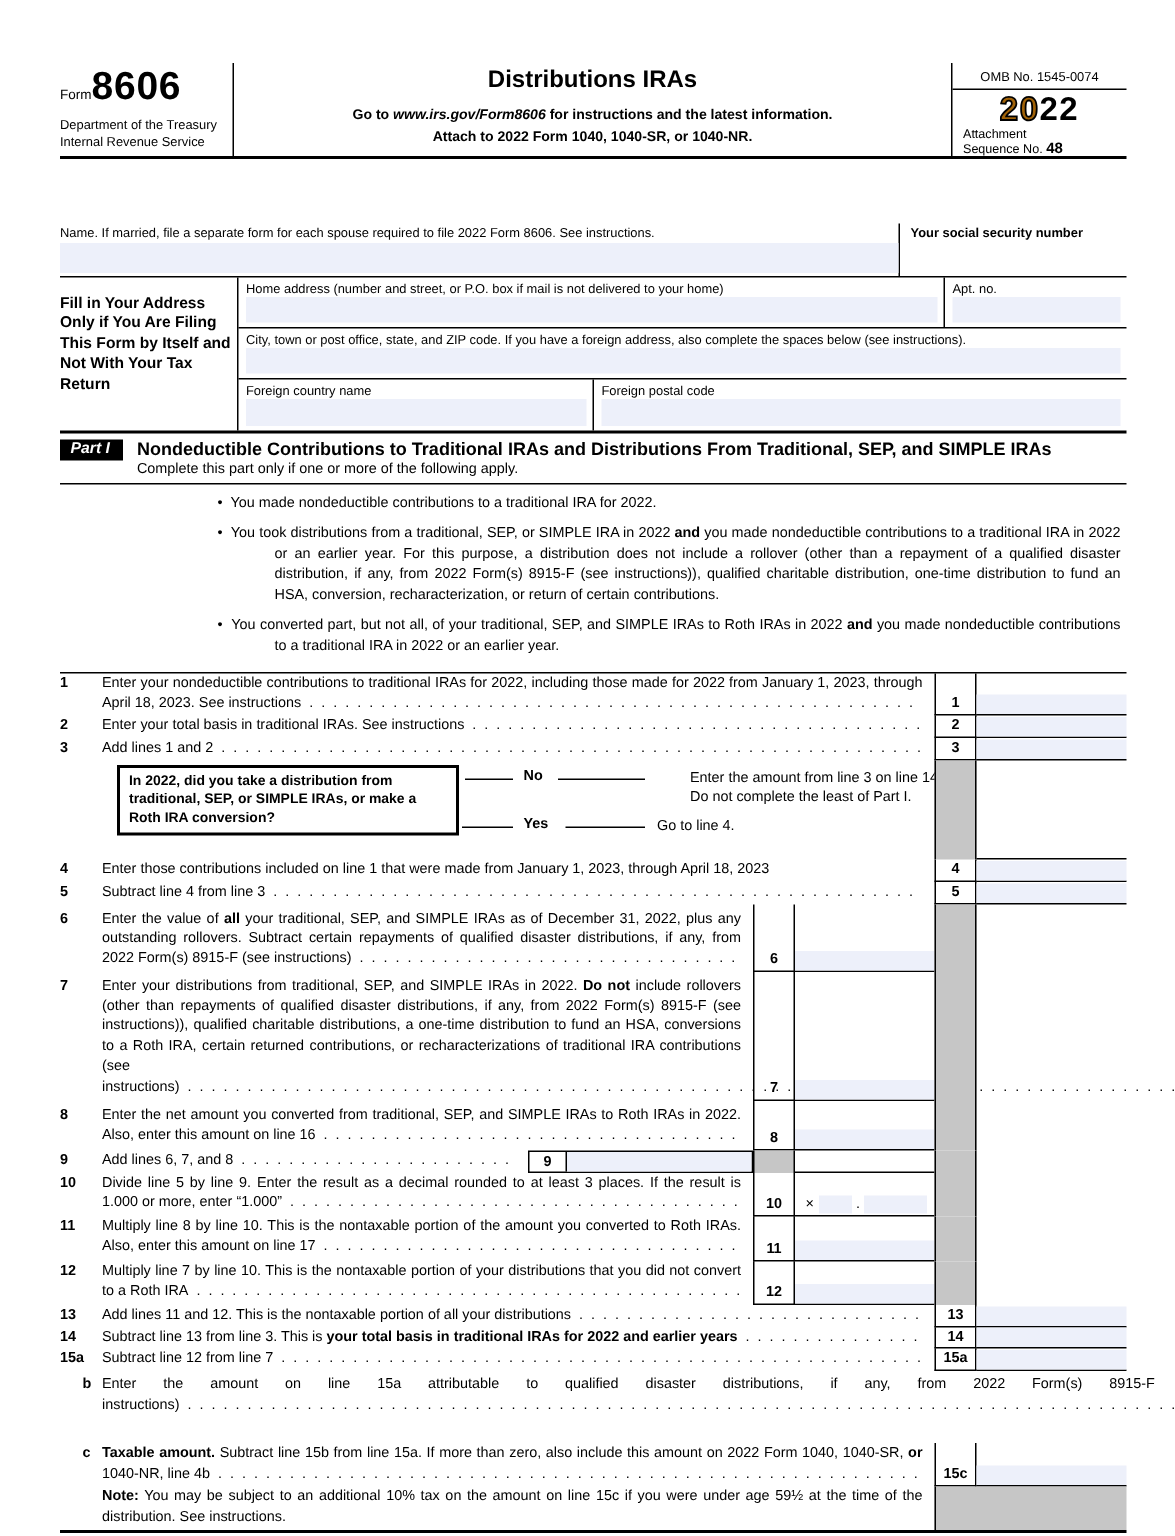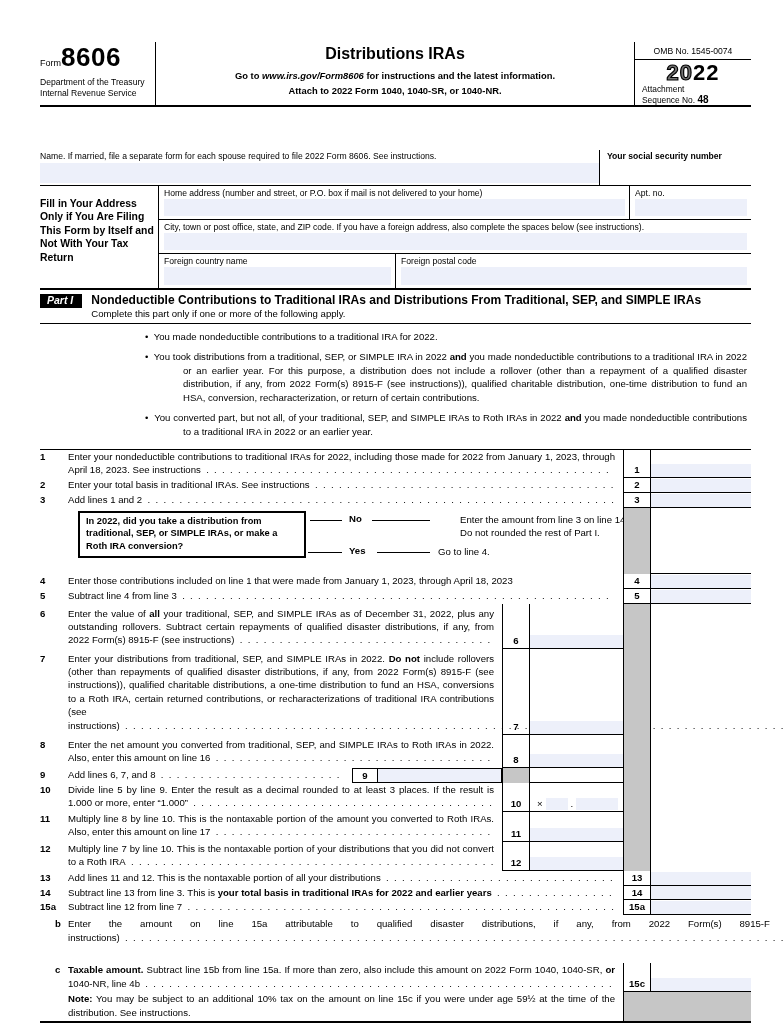--- a/index.html
+++ b/index.html
@@ -15,21 +15,21 @@
   .form-word { font-size:9px; }
   .form-num { font-size:26px; font-weight:bold; letter-spacing:0.5px; line-height:24px; }
   .dept { font-size:8.6px; line-height:10.5px; margin-top:7px; }
   .hdr-center { flex:1; text-align:center; padding:3px 8px 2px; }
   .hdr-title { font-size:16px; font-weight:bold; }
   .hdr-sub { font-size:9.4px; font-weight:bold; margin-top:7px; }
   .hdr-sub2 { font-size:9.4px; font-weight:bold; margin-top:4px; }
   .hdr-right { width:117px; border-left:1px solid #000; }
   .omb { font-size:8.6px; text-align:center; padding:4px 2px 3px; border-bottom:1px solid #000; }
   .year { font-size:22px; font-weight:800; text-align:center; line-height:22px; padding-top:2px; letter-spacing:1px; }
-  .year-outline { color:#737373; -webkit-text-stroke:1.2px #000; }
+  .year-outline { color:#a16207; -webkit-text-stroke:1.2px #000; }
   .attach { font-size:8.4px; line-height:9.5px; padding-left:7px; margin-top:1px; }
   .seq-num { font-weight:bold; font-size:10px; }
 
   
   .namerow { display:flex; border-bottom:1px solid #000; min-height:27px;margin-top:43px; }
   .name-cell { flex:1; border-right:1px solid #000; display:flex; flex-direction:column; padding:1px 0 2px 0; }
   .small-label { font-size:8.6px; line-height:10.5px; }
   .grow-fill { flex:1; margin-top:1px; }
   .ssn-cell { width:151px; display:flex; flex-direction:column; padding:1px 0 2px 7px;gap:20px; }
   .bold-label { font-weight:bold; font-size:8.6px; line-height:10.5px; }
@@ -225,21 +225,21 @@
   </div>
 
   <div class="decision">
     <div class="dec-left">
       <div class="qbox">In 2022, did you take a distribution from traditional, SEP, or SIMPLE IRAs, or make a Roth IRA conversion?</div>
       <div class="dash" style="left:270px; top:12px; width:32px;"></div>
       <div class="dec-lbl" style="left:309px; top:5px;">No</div>
       <div class="dash" style="left:332px; top:12px; width:58px;"></div>
       <div class="dec-txt" style="left:420px; top:5px; width:186px;">
         <div>Enter the amount from line 3 on line 14.</div>
-        <div>Do not rounded the rest of Part I.</div>
+        <div>Do not complete the least of Part I.</div>
       </div>
       <div class="dash" style="left:268px; top:44px; width:34px;"></div>
       <div class="dec-lbl" style="left:309px; top:37px;">Yes</div>
       <div class="dash" style="left:337px; top:44px; width:53px;"></div>
       <div class="dec-txt" style="left:398px; top:37px;">Go to line 4.</div>
     </div>
     <div class="dec-right">
       <div class="dec-gray"></div>
       <div class="dec-white"></div>
     </div>

